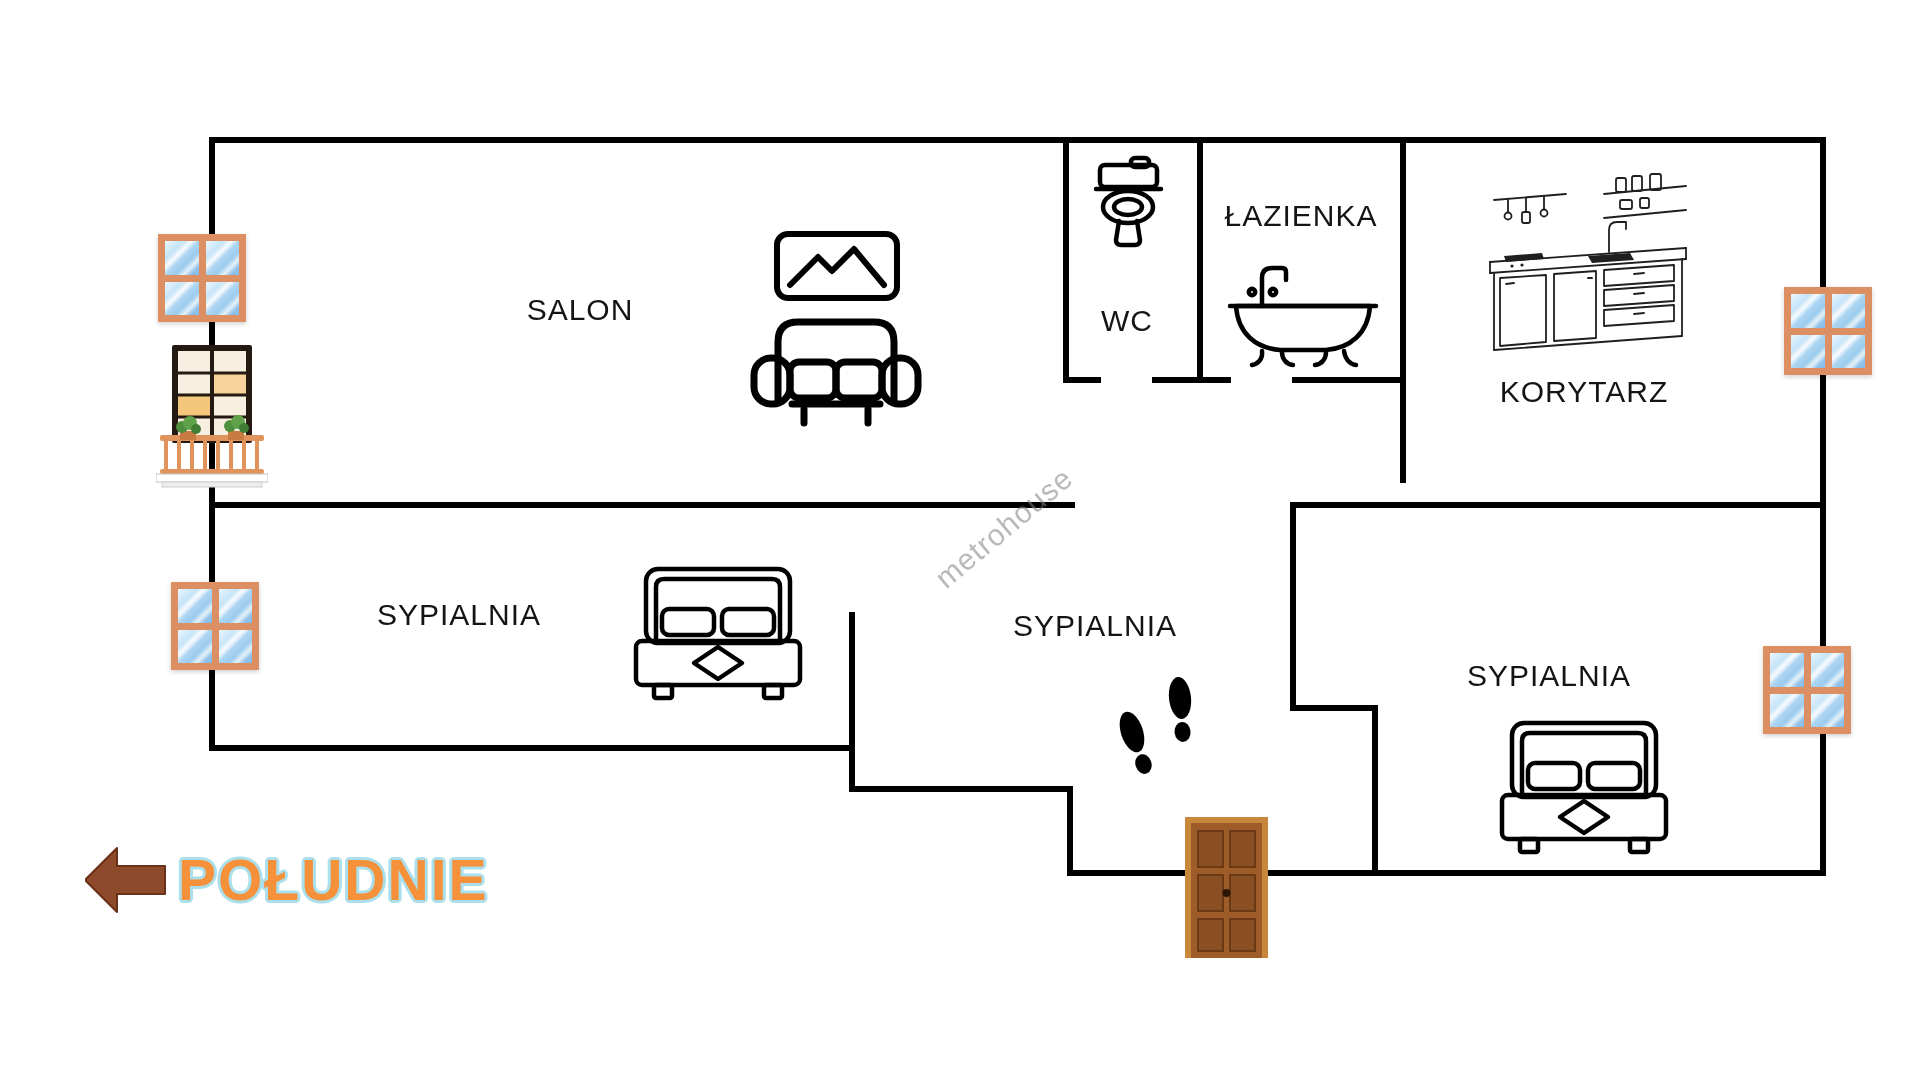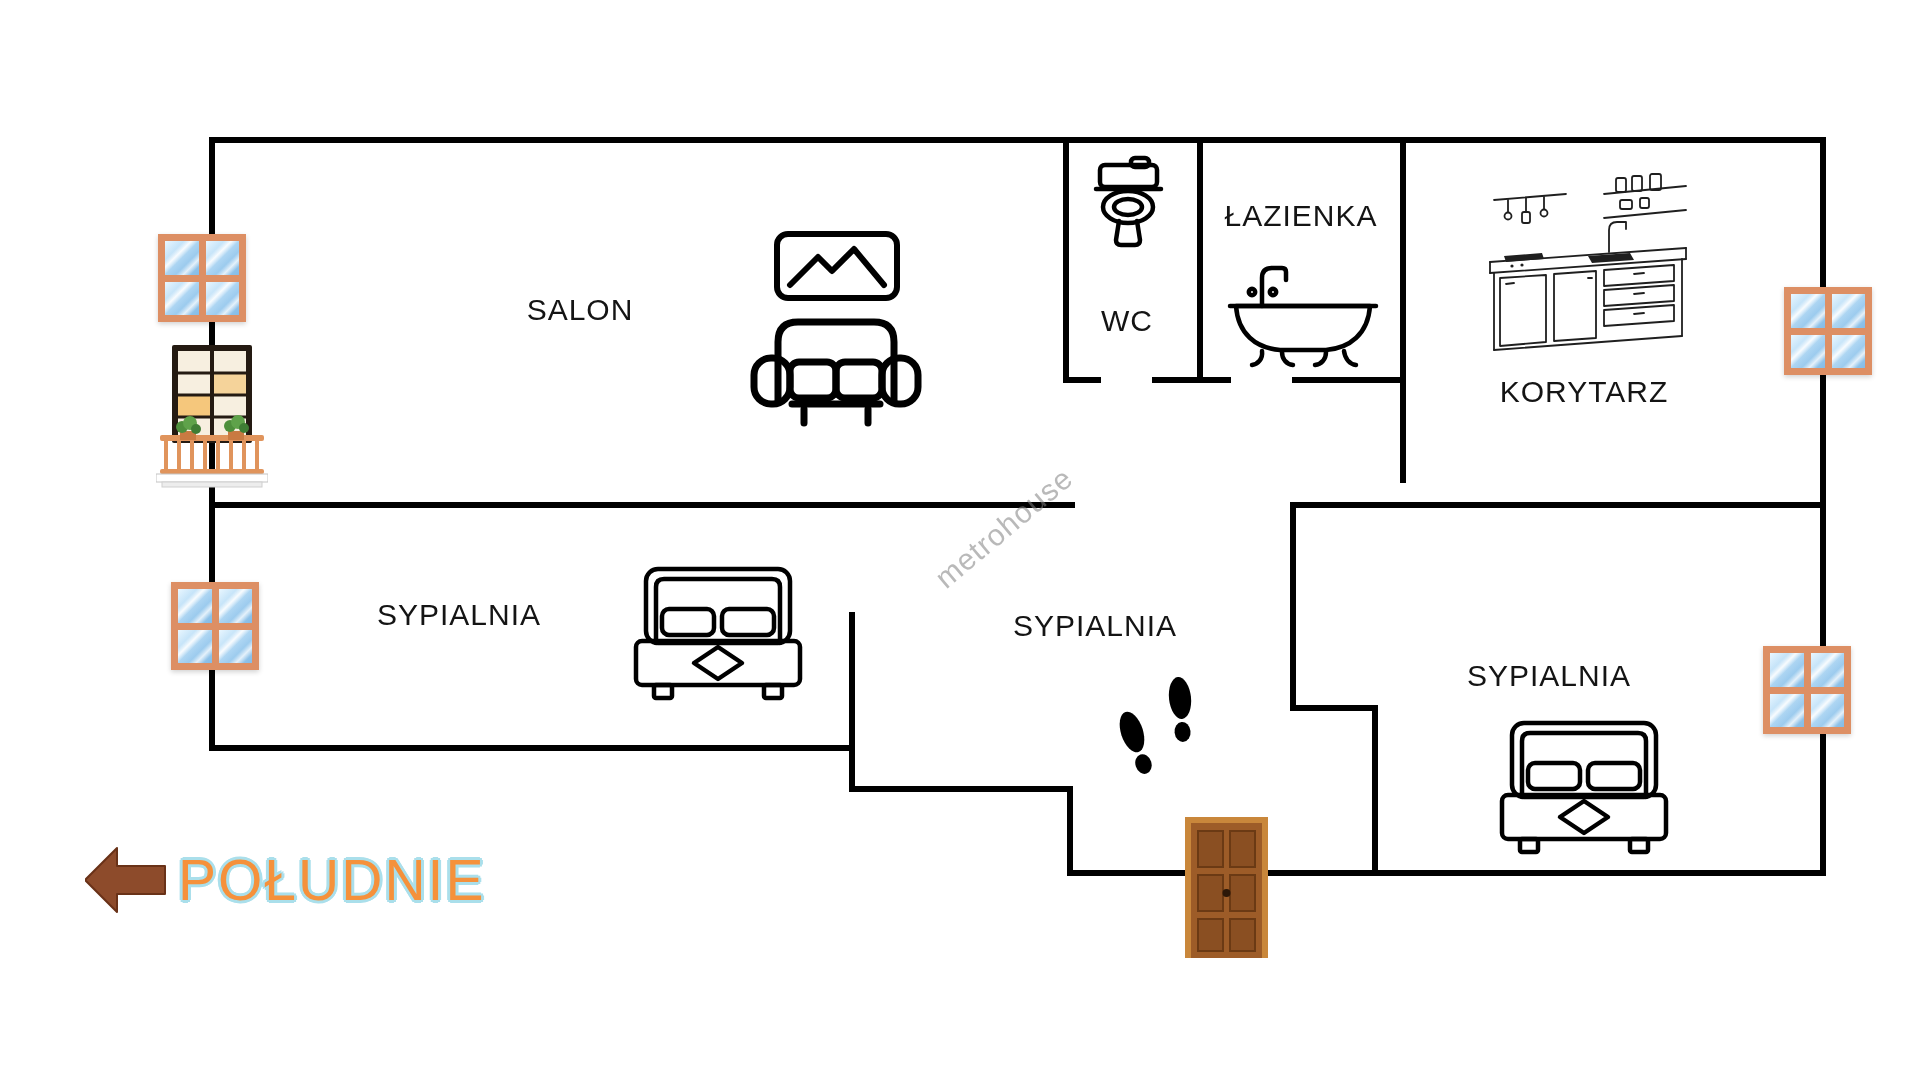--- a/index.html
+++ b/index.html
@@ -30,21 +30,21 @@
     background:linear-gradient(135deg,#eaf7ff 0%,#c2e2f8 30%,#9ccbee 65%,#85bce6 100%);
   }
   .pane::after{
     content:"";position:absolute;inset:-45%;
     background:linear-gradient(135deg,transparent 38%,rgba(255,255,255,.9) 44%,transparent 50%,
                transparent 58%,rgba(255,255,255,.75) 64%,transparent 70%);
   }
   .abs{position:absolute;}
   .compass-label{
     position:absolute;left:178px;top:845px;height:70px;display:flex;align-items:center;
-    font-size:57px;font-weight:400;letter-spacing:2px;color:#f5913b;white-space:nowrap;
+    font-size:57px;font-weight:700;letter-spacing:2px;color:#f5913b;white-space:nowrap;
     text-shadow:3px 0 #aadfeb,-3px 0 #aadfeb,0 3px #aadfeb,0 -3px #aadfeb,
                 2px 2px #aadfeb,-2px 2px #aadfeb,2px -2px #aadfeb,-2px -2px #aadfeb;
   }
 </style>
 </head>
 <body>
 
 <div id="canvas">
 
   <svg id="plan" width="1920" height="1080" viewBox="0 0 1920 1080">

